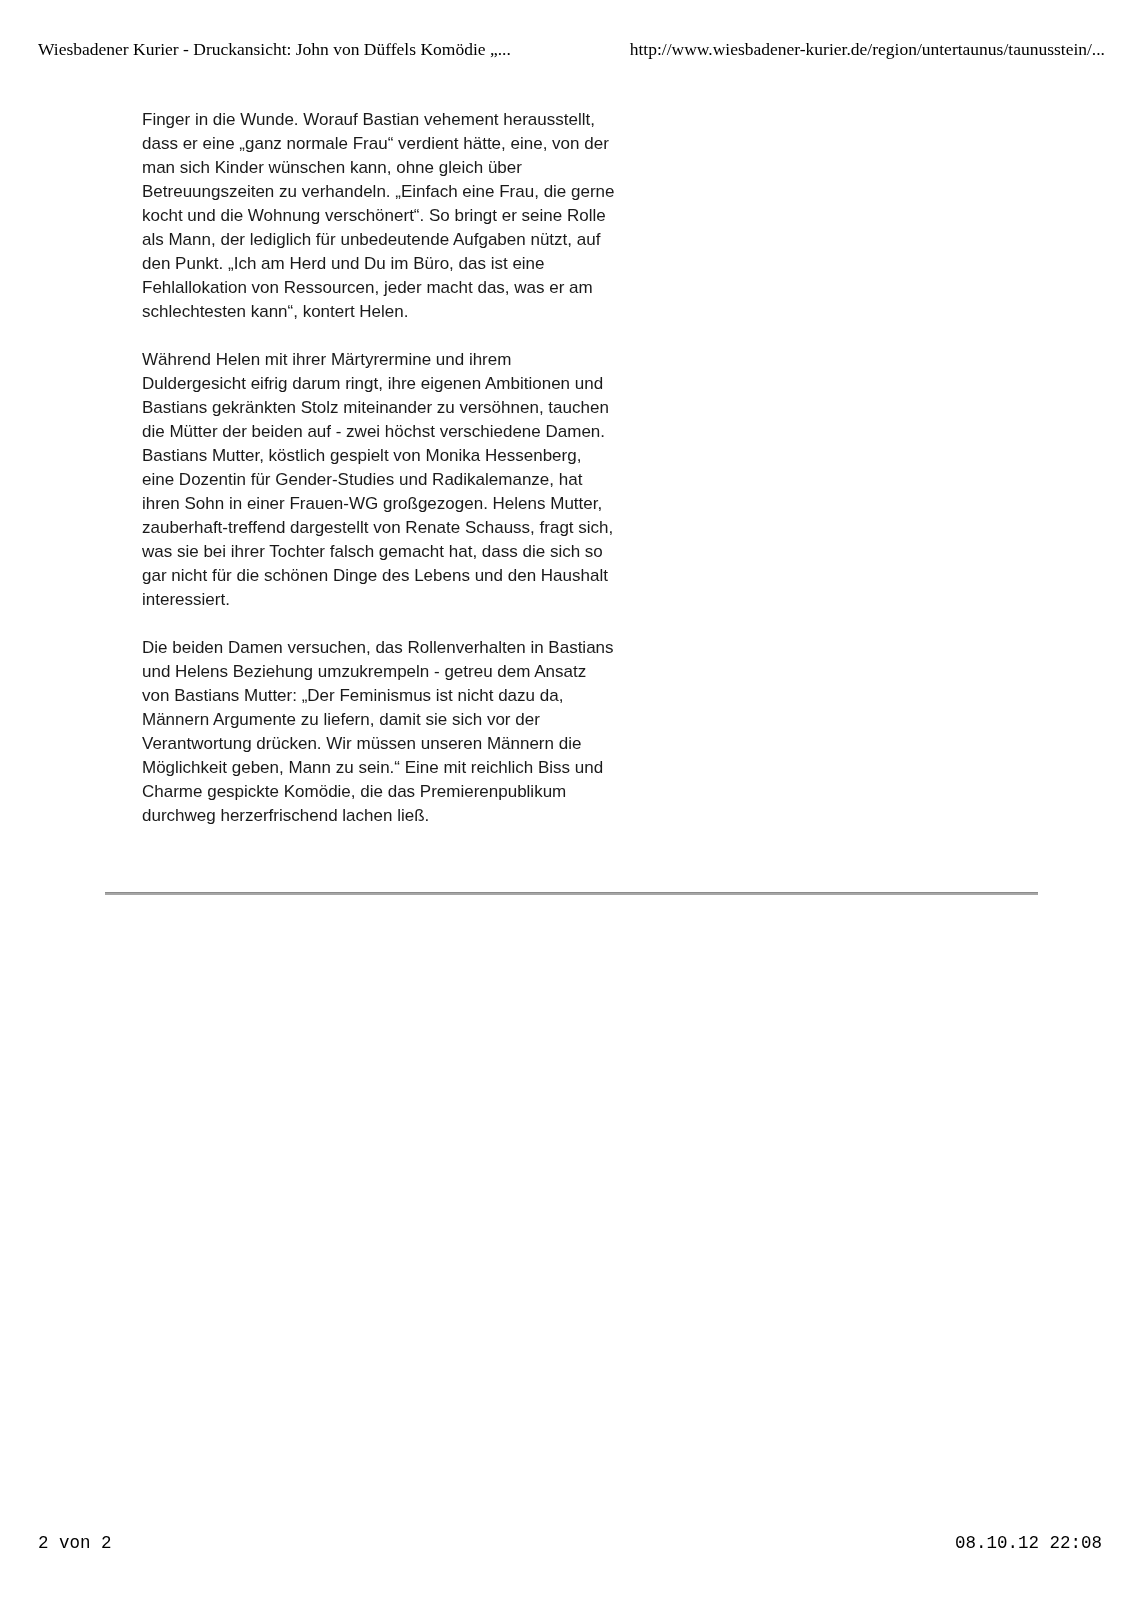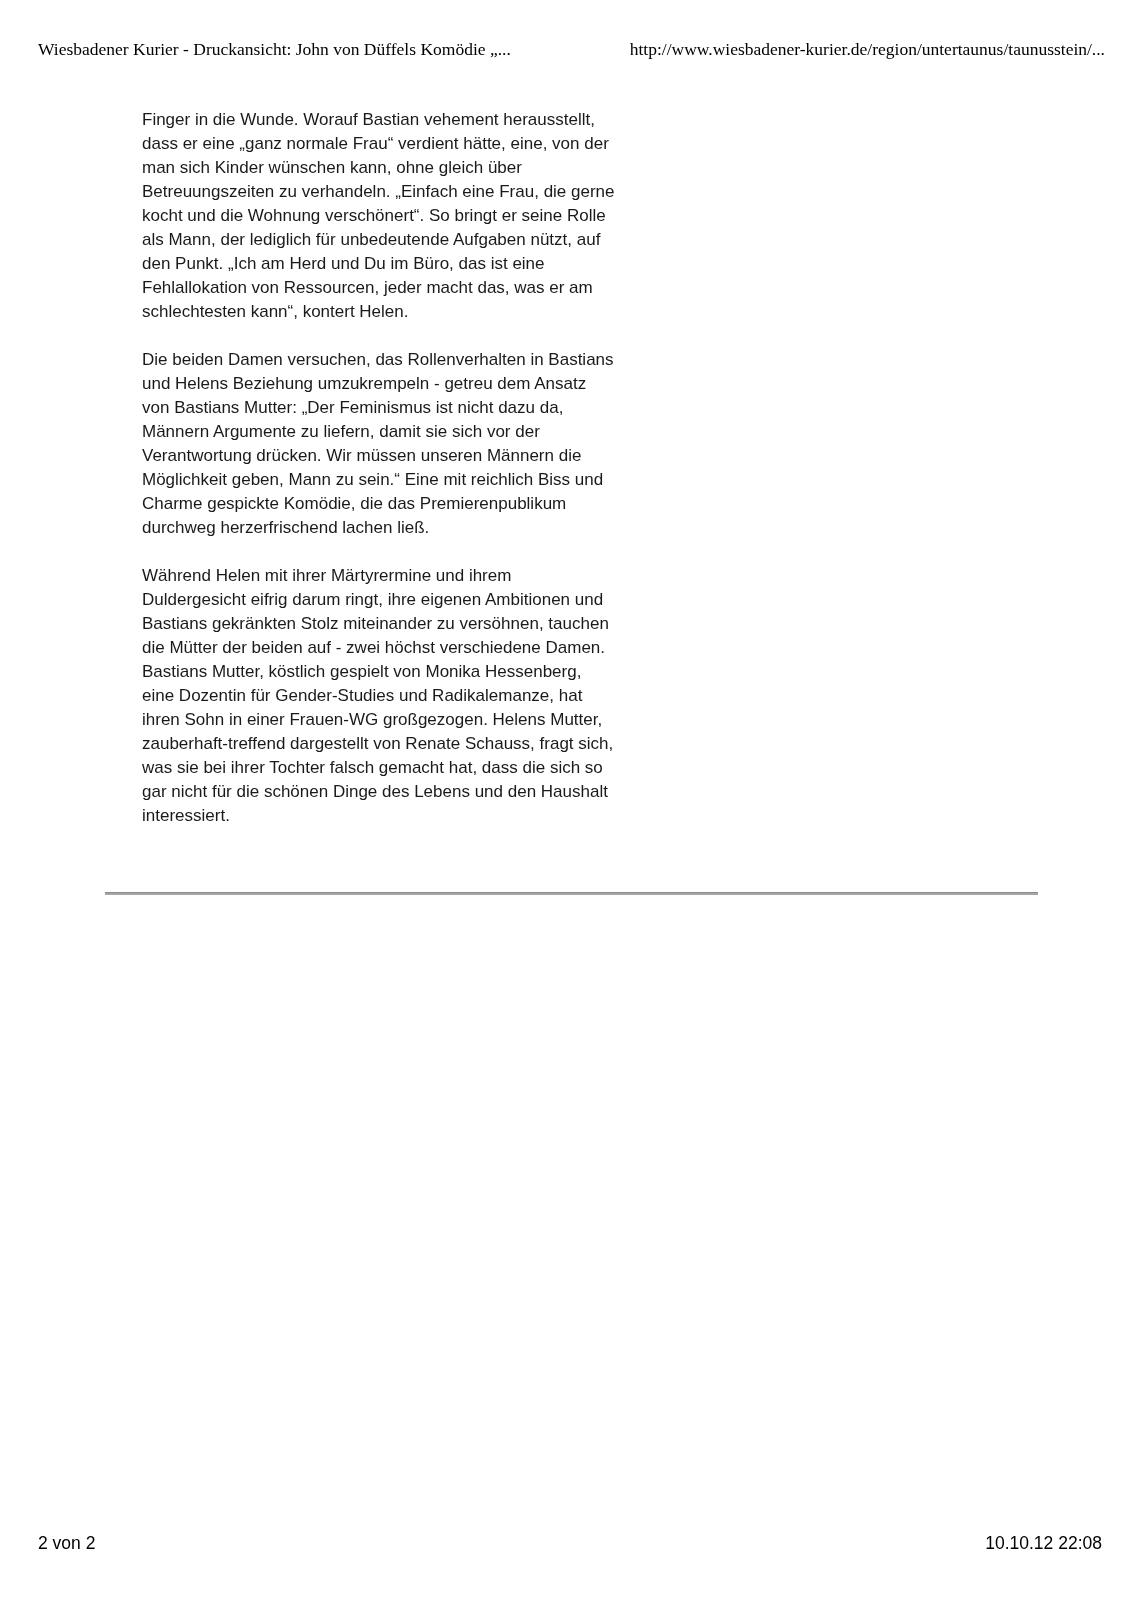--- a/index.html
+++ b/index.html
@@ -75,21 +75,21 @@
 
   
   .print-footer {
     position: absolute;
     top: 1532px;
     left: 38px;
     right: 38px;
     display: flex;
     justify-content: space-between;
     align-items: baseline;
-    font-family: Liberation Sans, sans-serif;
+    font-family: Liberation Mono, monospace;
     font-size: 17.5px;
     line-height: 22px;
     color: #000000;
   }
 </style>
 </head>
 <body>
 
 <div class="page">
 
@@ -101,42 +101,42 @@
   <div class="article">
     <p>Finger in die Wunde. Worauf Bastian vehement herausstellt,
 dass er eine „ganz normale Frau“ verdient hätte, eine, von der
 man sich Kinder wünschen kann, ohne gleich über
 Betreuungszeiten zu verhandeln. „Einfach eine Frau, die gerne
 kocht und die Wohnung verschönert“. So bringt er seine Rolle
 als Mann, der lediglich für unbedeutende Aufgaben nützt, auf
 den Punkt. „Ich am Herd und Du im Büro, das ist eine
 Fehlallokation von Ressourcen, jeder macht das, was er am
 schlechtesten kann“, kontert Helen.</p>
-    <p>Die beiden Damen versuchen, das Rollenverhalten in Bastians
-und Helens Beziehung umzukrempeln - getreu dem Ansatz
-von Bastians Mutter: „Der Feminismus ist nicht dazu da,
-Männern Argumente zu liefern, damit sie sich vor der
-Verantwortung drücken. Wir müssen unseren Männern die
-Möglichkeit geben, Mann zu sein.“ Eine mit reichlich Biss und
-Charme gespickte Komödie, die das Premierenpublikum
-durchweg herzerfrischend lachen ließ.</p>
     <p>Während Helen mit ihrer Märtyrermine und ihrem
 Duldergesicht eifrig darum ringt, ihre eigenen Ambitionen und
 Bastians gekränkten Stolz miteinander zu versöhnen, tauchen
 die Mütter der beiden auf - zwei höchst verschiedene Damen.
 Bastians Mutter, köstlich gespielt von Monika Hessenberg,
 eine Dozentin für Gender-Studies und Radikalemanze, hat
 ihren Sohn in einer Frauen-WG großgezogen. Helens Mutter,
 zauberhaft-treffend dargestellt von Renate Schauss, fragt sich,
 was sie bei ihrer Tochter falsch gemacht hat, dass die sich so
 gar nicht für die schönen Dinge des Lebens und den Haushalt
 interessiert.</p>
+    <p>Die beiden Damen versuchen, das Rollenverhalten in Bastians
+und Helens Beziehung umzukrempeln - getreu dem Ansatz
+von Bastians Mutter: „Der Feminismus ist nicht dazu da,
+Männern Argumente zu liefern, damit sie sich vor der
+Verantwortung drücken. Wir müssen unseren Männern die
+Möglichkeit geben, Mann zu sein.“ Eine mit reichlich Biss und
+Charme gespickte Komödie, die das Premierenpublikum
+durchweg herzerfrischend lachen ließ.</p>
   </div>
 
   <hr class="divider">
 
 
   <div class="print-footer">
     <span>2 von 2</span>
-    <span>10.10.12 22:08</span>
+    <span>08.10.12 22:08</span>
   </div>
 
 </div>
 
 </body></html>

